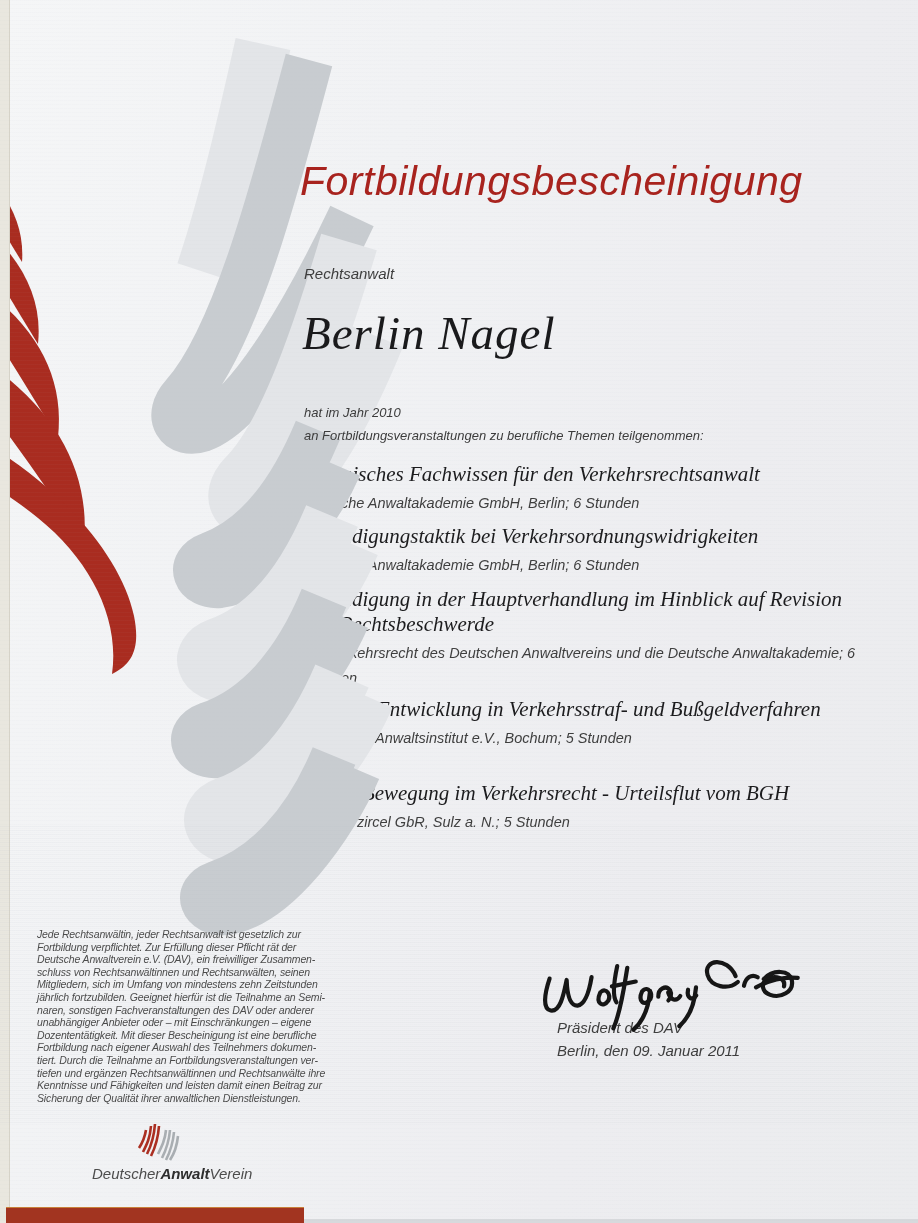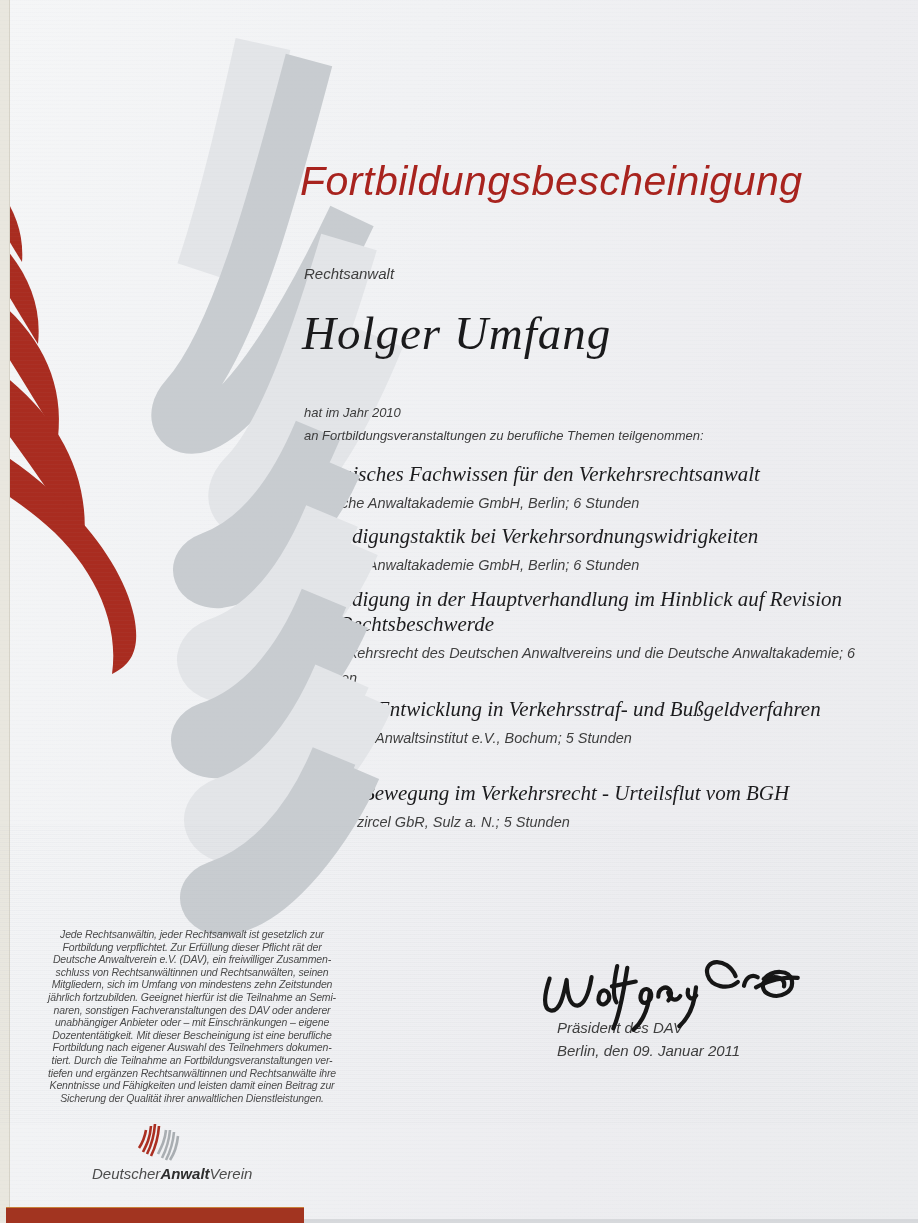--- a/index.html
+++ b/index.html
@@ -69,21 +69,21 @@
 
   <div class="scan-stripes full"></div>
   <div class="scan-stripes lower"></div>
   <div class="scan-edge-left"></div>
   <div class="bottom-edge"></div>
 
   <div class="content title" style="left:300px;top:158px;">Fortbildungsbescheinigung</div>
 
   <div class="content small-label" style="left:304px;top:265px;text-align:center;">Rechtsanwalt</div>
 
-  <div class="content name" style="left:302px;top:306px;">Holger Umfang</div>
+  <div class="content name" style="left:302px;top:306px;">Berlin Nagel</div>
 
   <div class="content intro" style="left:304px;top:405px;">hat im Jahr 2010</div>
   <div class="content intro" style="left:304px;top:428px;">an Fortbildungsveranstaltungen zu berufliche Themen teilgenommen:</div>
 
   <div class="course" style="top:462px;">
     <div class="course-title">Technisches Fachwissen für den Verkehrsrechtsanwalt</div>
     <div class="course-details">Deutsche Anwaltakademie GmbH, Berlin; 6 Stunden</div>
   </div>
   <div class="course" style="top:524px;">
     <div class="course-title">Verteidigungstaktik bei Verkehrsordnungswidrigkeiten</div>
@@ -95,21 +95,21 @@
   </div>
   <div class="course" style="top:697px;">
     <div class="course-title">Aktuelle Entwicklung in Verkehrsstraf- und Bußgeldverfahren</div>
     <div class="course-details">Deutsches Anwaltsinstitut e.V., Bochum; 5 Stunden</div>
   </div>
   <div class="course" style="top:781px;">
     <div class="course-title">Starke Bewegung im Verkehrsrecht - Urteilsflut vom BGH</div>
     <div class="course-details">Seminarzircel GbR, Sulz a. N.; 5 Stunden</div>
   </div>
 
-  <div class="content legal" style="left:37px;top:928px;text-align:center;">Jede Rechtsanwältin, jeder Rechtsanwalt ist gesetzlich zur
+  <div class="content legal" style="left:37px;top:928px;">Jede Rechtsanwältin, jeder Rechtsanwalt ist gesetzlich zur
 Fortbildung verpflichtet. Zur Erfüllung dieser Pflicht rät der
 Deutsche Anwaltverein e.V. (DAV), ein freiwilliger Zusammen-
 schluss von Rechtsanwältinnen und Rechtsanwälten, seinen
 Mitgliedern, sich im Umfang von mindestens zehn Zeitstunden
 jährlich fortzubilden. Geeignet hierfür ist die Teilnahme an Semi-
 naren, sonstigen Fachveranstaltungen des DAV oder anderer
 unabhängiger Anbieter oder – mit Einschränkungen – eigene
 Dozententätigkeit. Mit dieser Bescheinigung ist eine berufliche
 Fortbildung nach eigener Auswahl des Teilnehmers dokumen-
 tiert. Durch die Teilnahme an Fortbildungsveranstaltungen ver-

